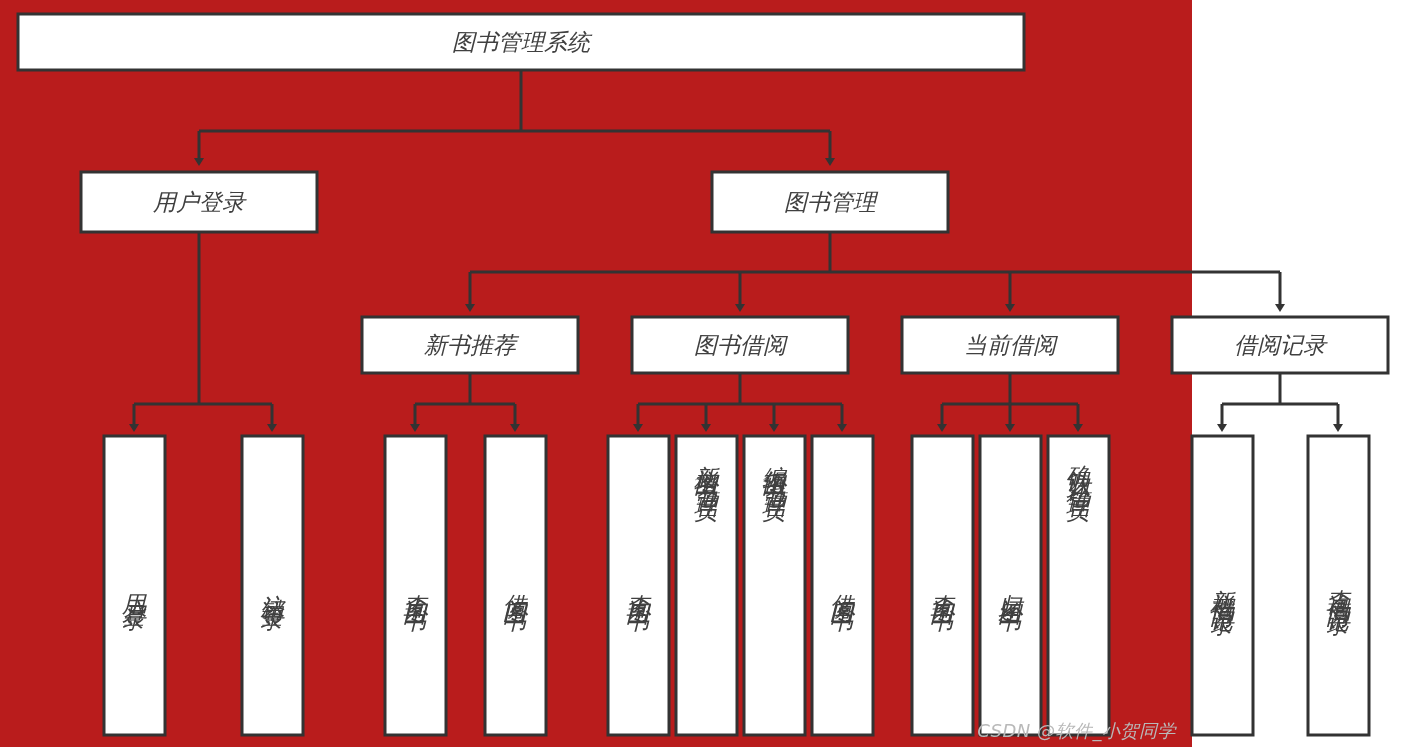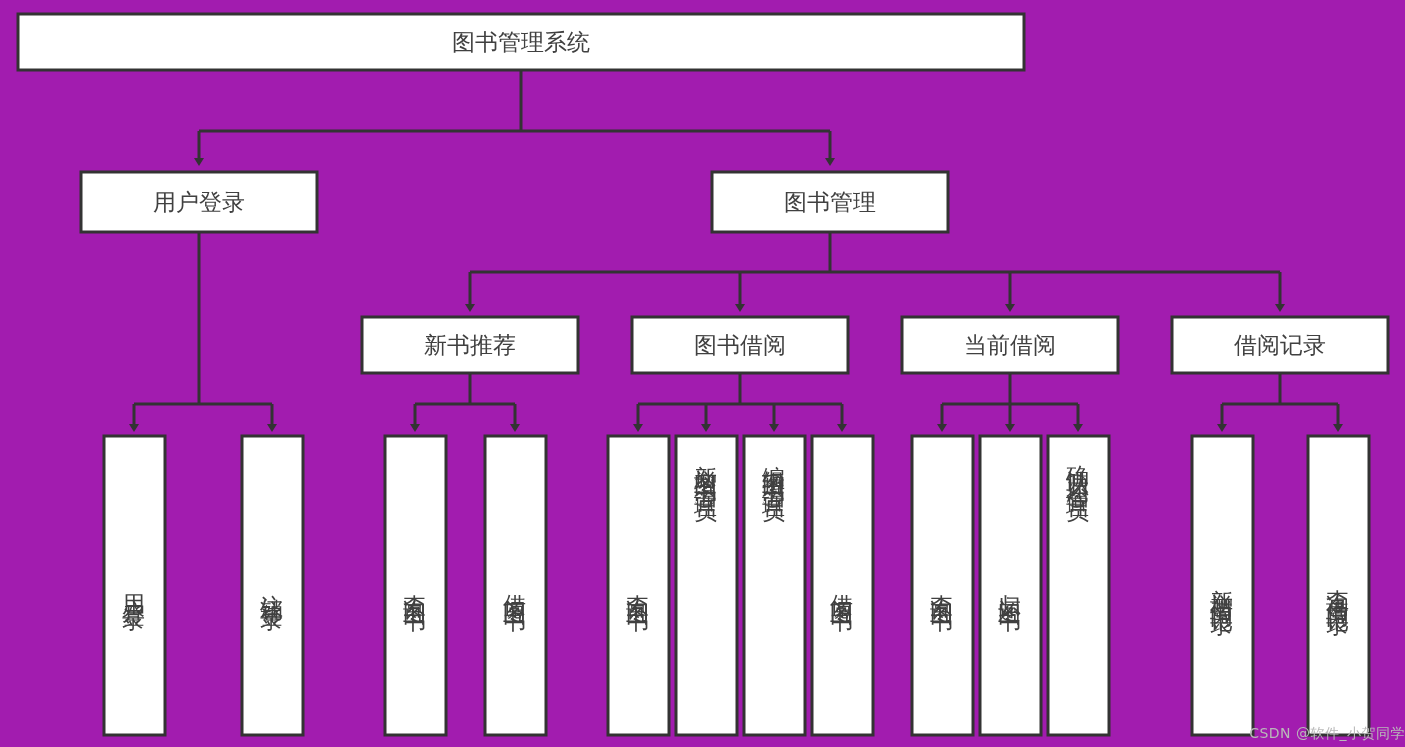--- a/index.html
+++ b/index.html
@@ -1,21 +1,21 @@
 <!DOCTYPE html>
 <html><head>
 <meta charset="utf-8">
 <style>
   html,body{margin:0;padding:0;background:#ffffff;}
   body{
     width:1405px;height:747px;
     font-family:"DejaVu Sans","Liberation Sans",sans-serif;
     overflow:hidden;
   }
-  #diagram-root{position:relative;width:1405px;height:747px;background:#a21caf;}
+  #diagram-root{position:relative;width:1192px;height:747px;background:#b91c1c;font-style:italic;}
   svg#tree{position:absolute;left:0;top:0;width:1405px;height:747px;}
   .node-rect{fill:#ffffff;stroke:#333333;stroke-width:3;}
   .conn{stroke:#333333;stroke-width:3;fill:none;}
   .node-label{
     fill:#404040;
     font-family:"DejaVu Sans","Liberation Sans",sans-serif;
     font-size:23px;
     text-anchor:middle;
     dominant-baseline:middle;
   }
@@ -24,23 +24,23 @@
     font-family:"DejaVu Sans","Liberation Sans",sans-serif;
     font-size:23px;
     writing-mode:vertical-rl;
     text-orientation:upright;
     letter-spacing:5px;
   }
   .leaf-label.mid{text-anchor:middle;}
   .leaf-label.top{text-anchor:start;}
   .watermark{
     position:absolute;
-    right:0;bottom:4px;
-    font-family:"DejaVu Sans","Liberation Sans",sans-serif;
-    font-size:14px;
+    right:16px;bottom:4px;
+    font-family:"DejaVu Sans","Liberation Sans",sans-serif;
+    font-size:18px;
     color:#b9b9b9;
     white-space:nowrap;
     letter-spacing:0.5px;
   }
 </style>
 </head>
 <body>
 
 <div id="diagram-root">
 

